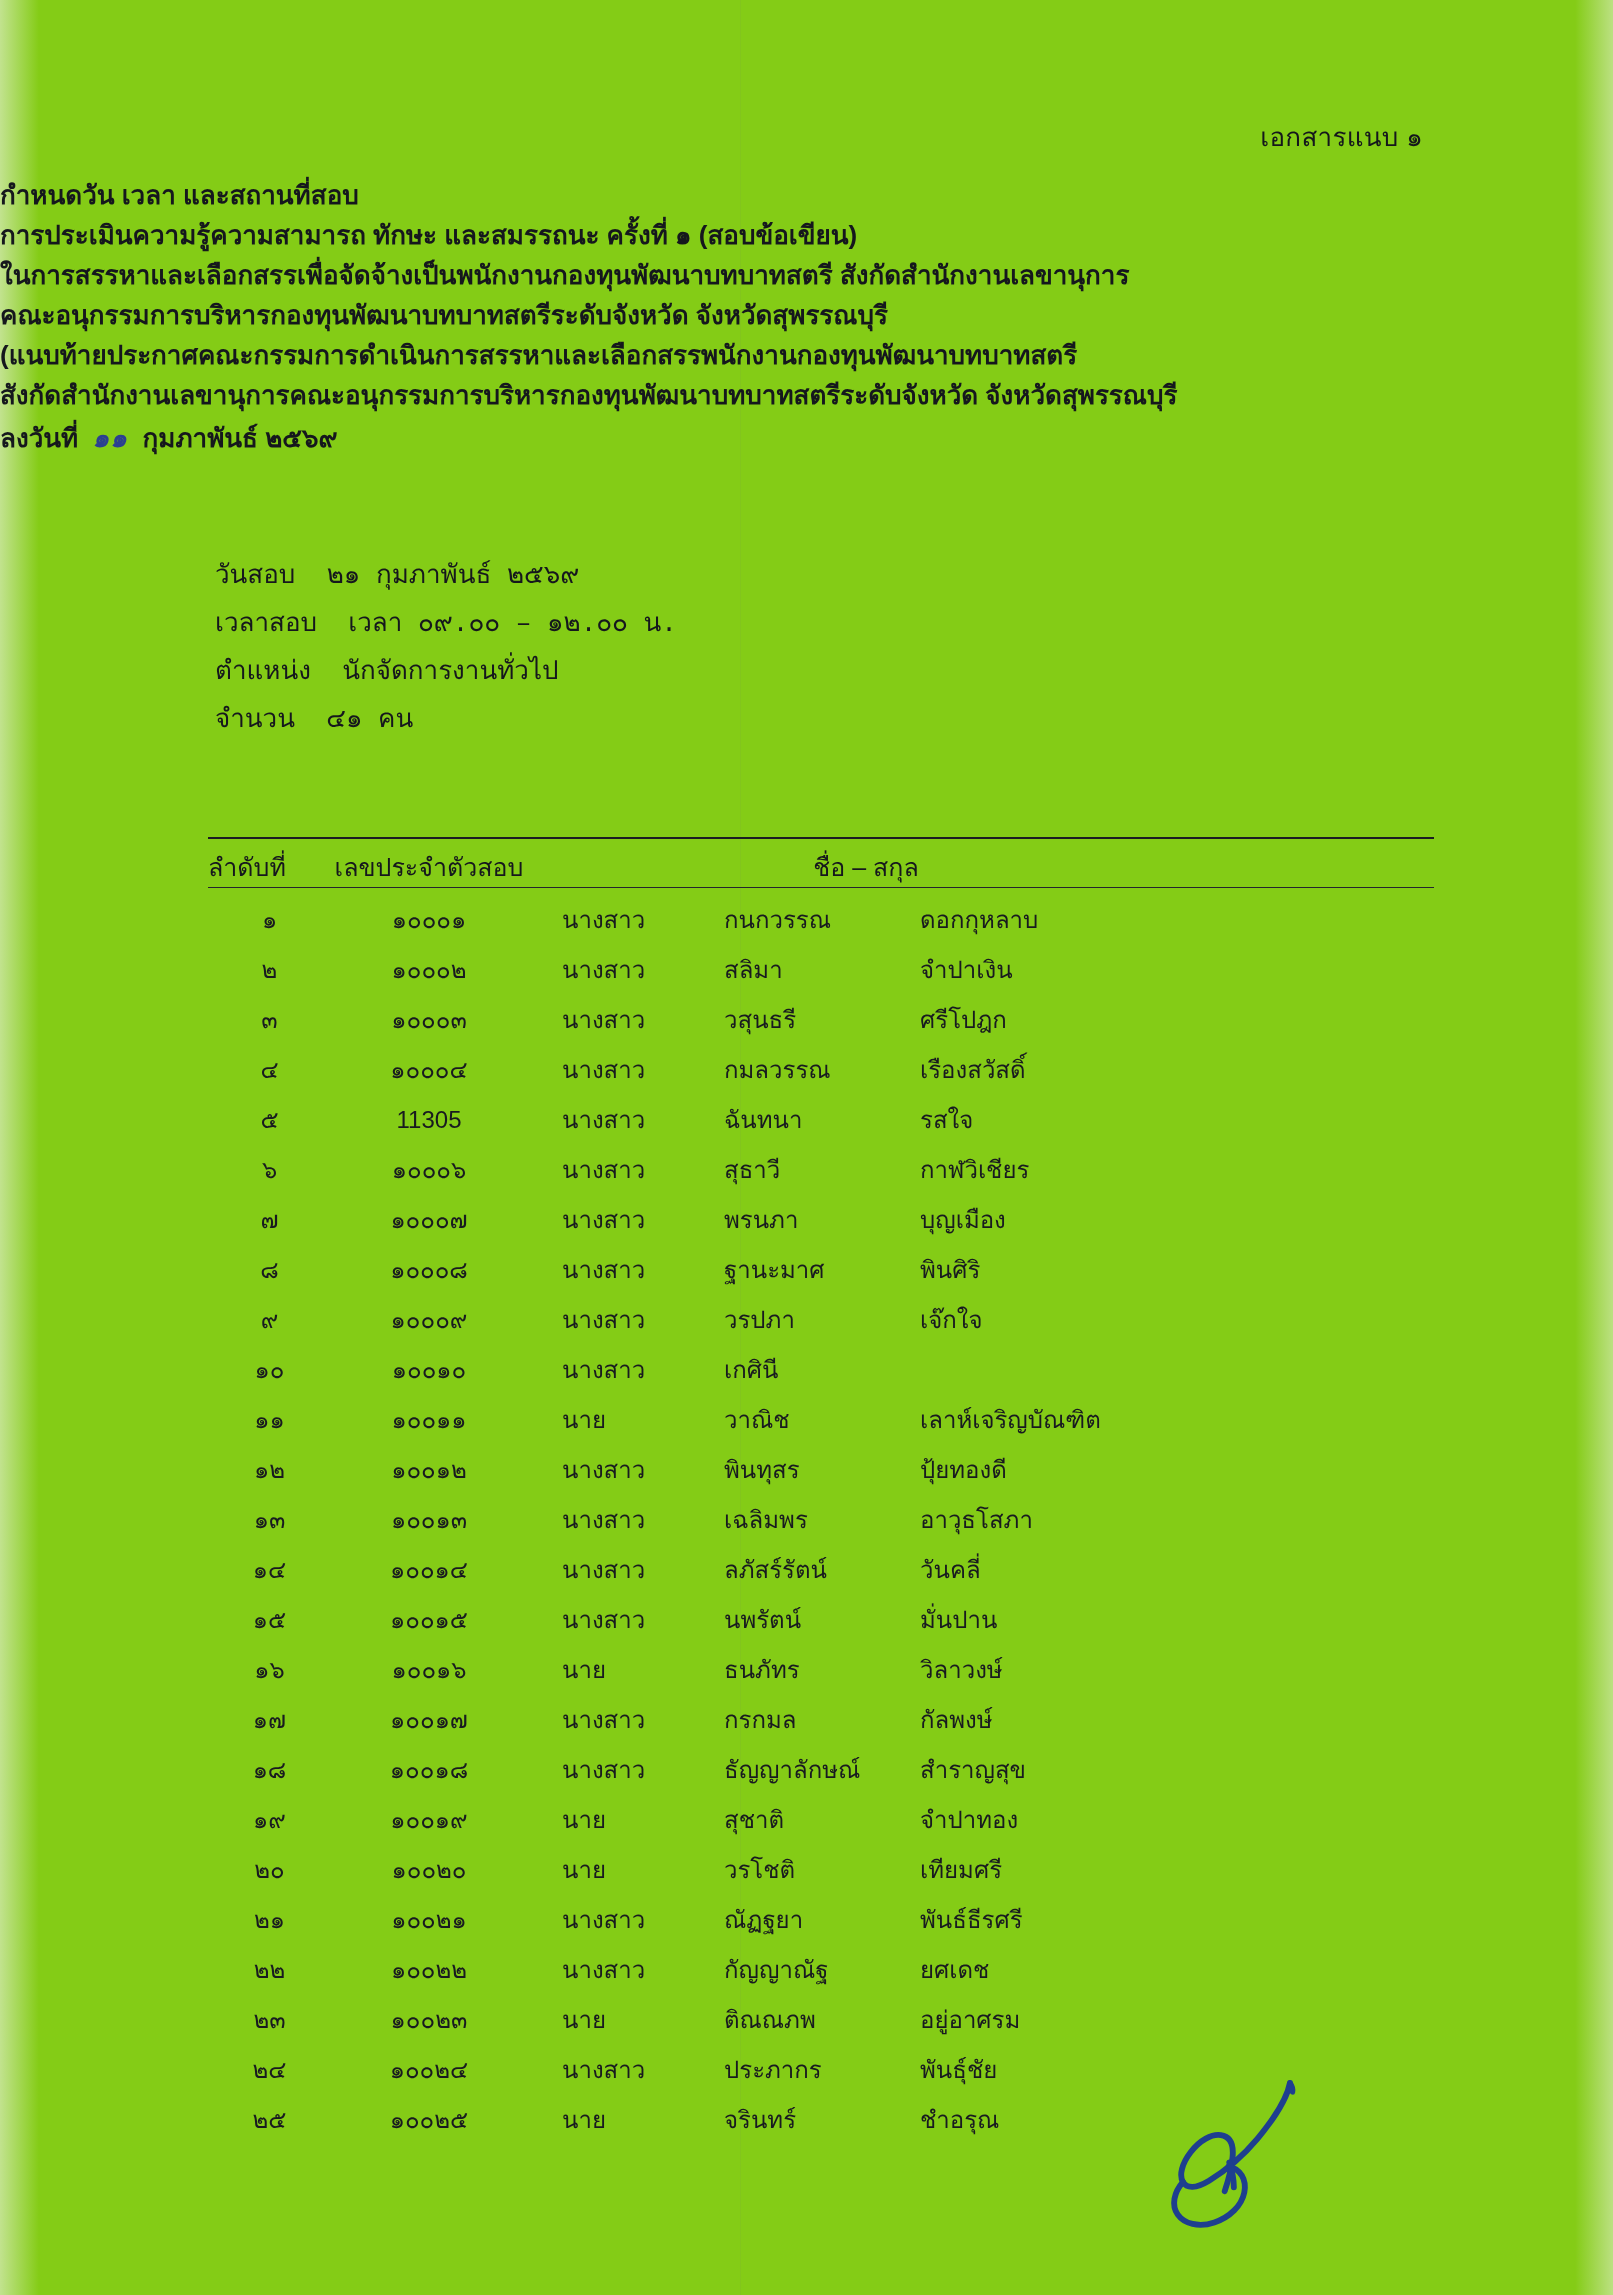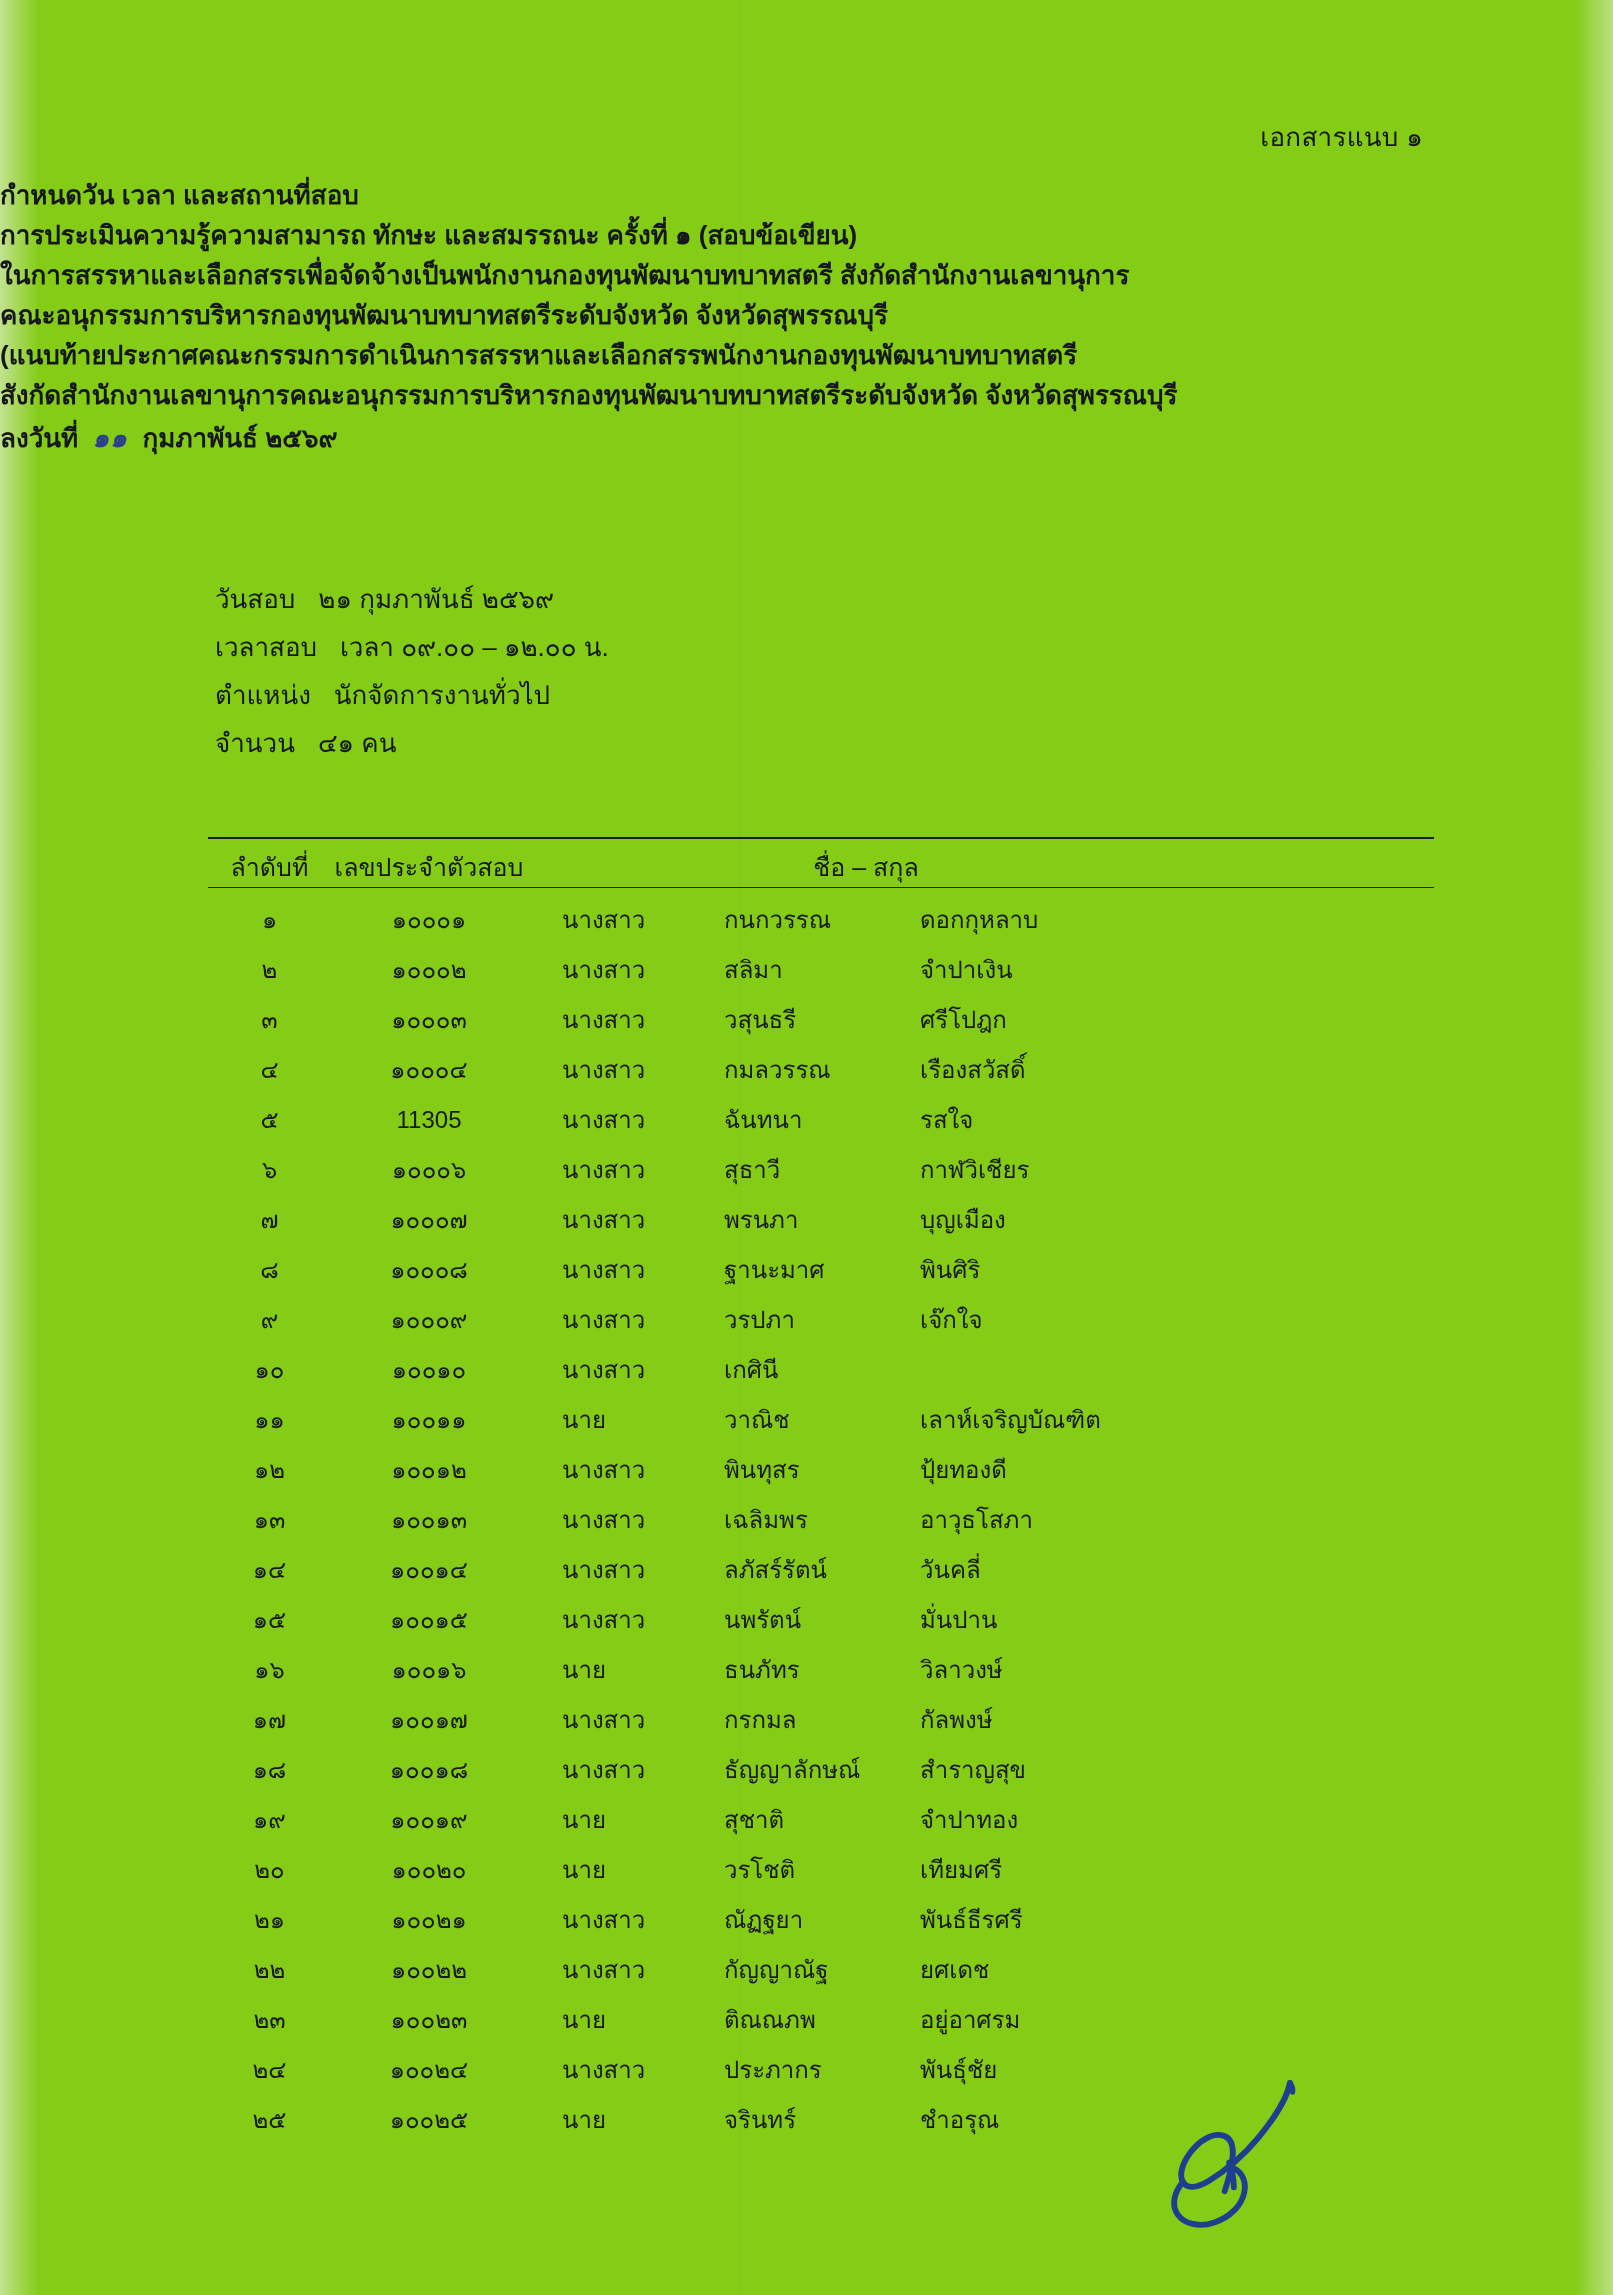--- a/index.html
+++ b/index.html
@@ -75,22 +75,23 @@
     color: #2b3f91;
     font-style: italic;
     font-family: "DejaVu Serif", serif;
     font-size: 26px;
     padding: 0 14.4px;
     letter-spacing: 1.3px;
   }
 
   .meta-block {
     position: absolute;
-    top: 575px;
+    top: 552px;
     left: 215px;
+    font-family: Liberation Mono, monospace;
   }
   .meta-row {
     font-size: 26px;
     line-height: 48px;
     color: #15171d;
     white-space: nowrap;
   }
   .meta-key { display: inline-block; }
   .meta-val { display: inline-block; padding-left: 15.7px; }
 
@@ -108,21 +109,21 @@
   }
   .rule.thin { height: 1.3px; background: #23262e; }
 
   .thead {
     display: flex;
     align-items: flex-end;
     height: 48px;
     font-size: 25px;
     color: #15171d;
   }
-  .th-no     { width: 123px; text-align: center; }
+  .th-no     { width: 123px; }
   .th-code   { width: 196px; text-align: center; }
   .th-name   { flex: 1; text-align: center; padding-right: 229px; }
 
   .trow {
     display: flex;
     align-items: baseline;
     height: 50px;
     font-size: 24px;
     color: #181a20;
   }

